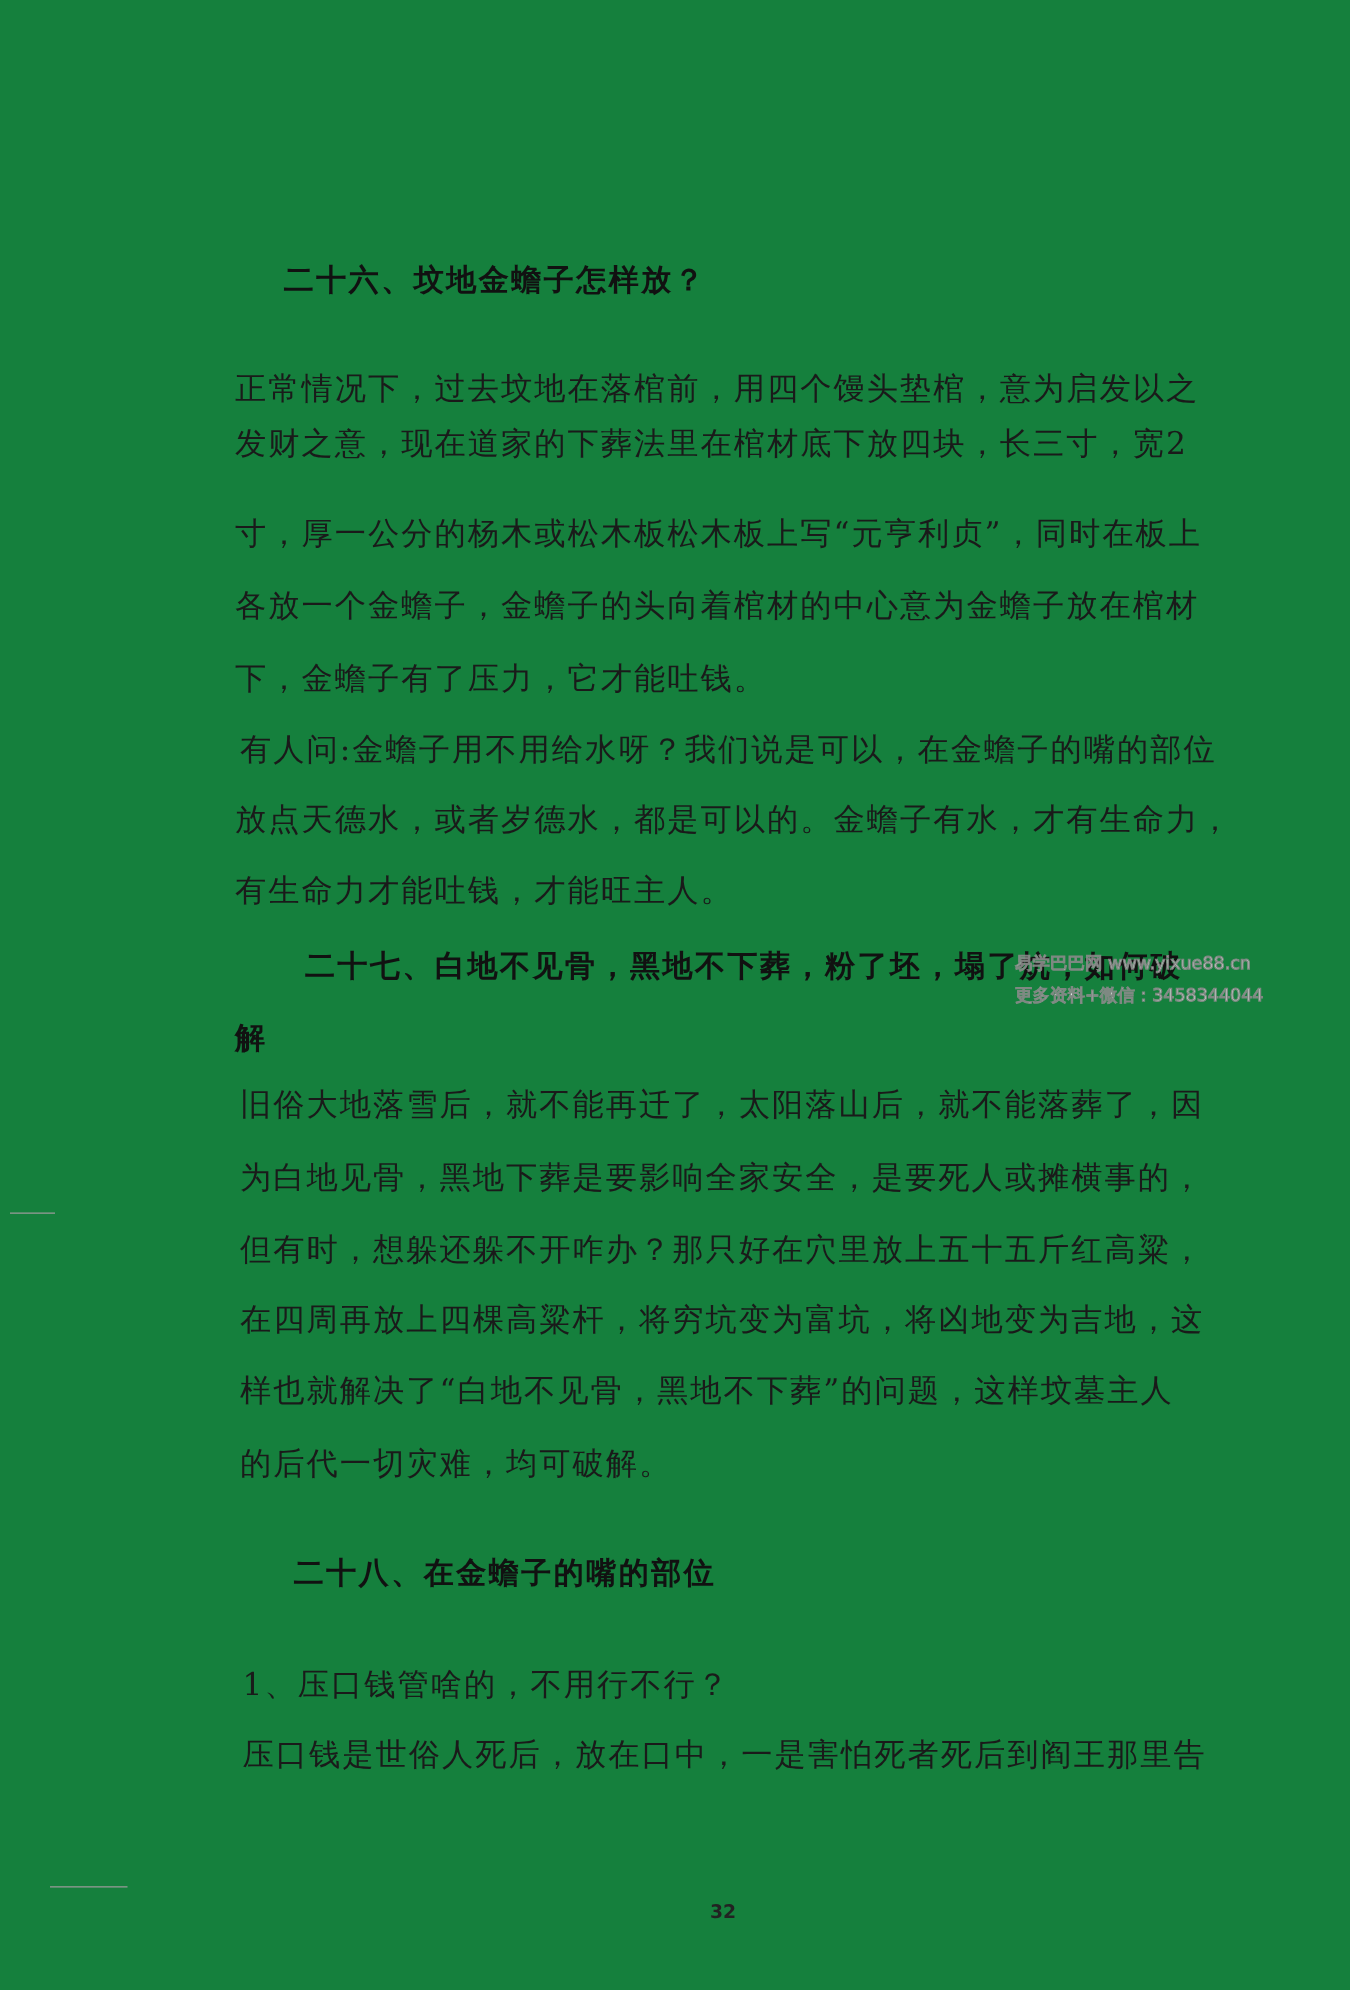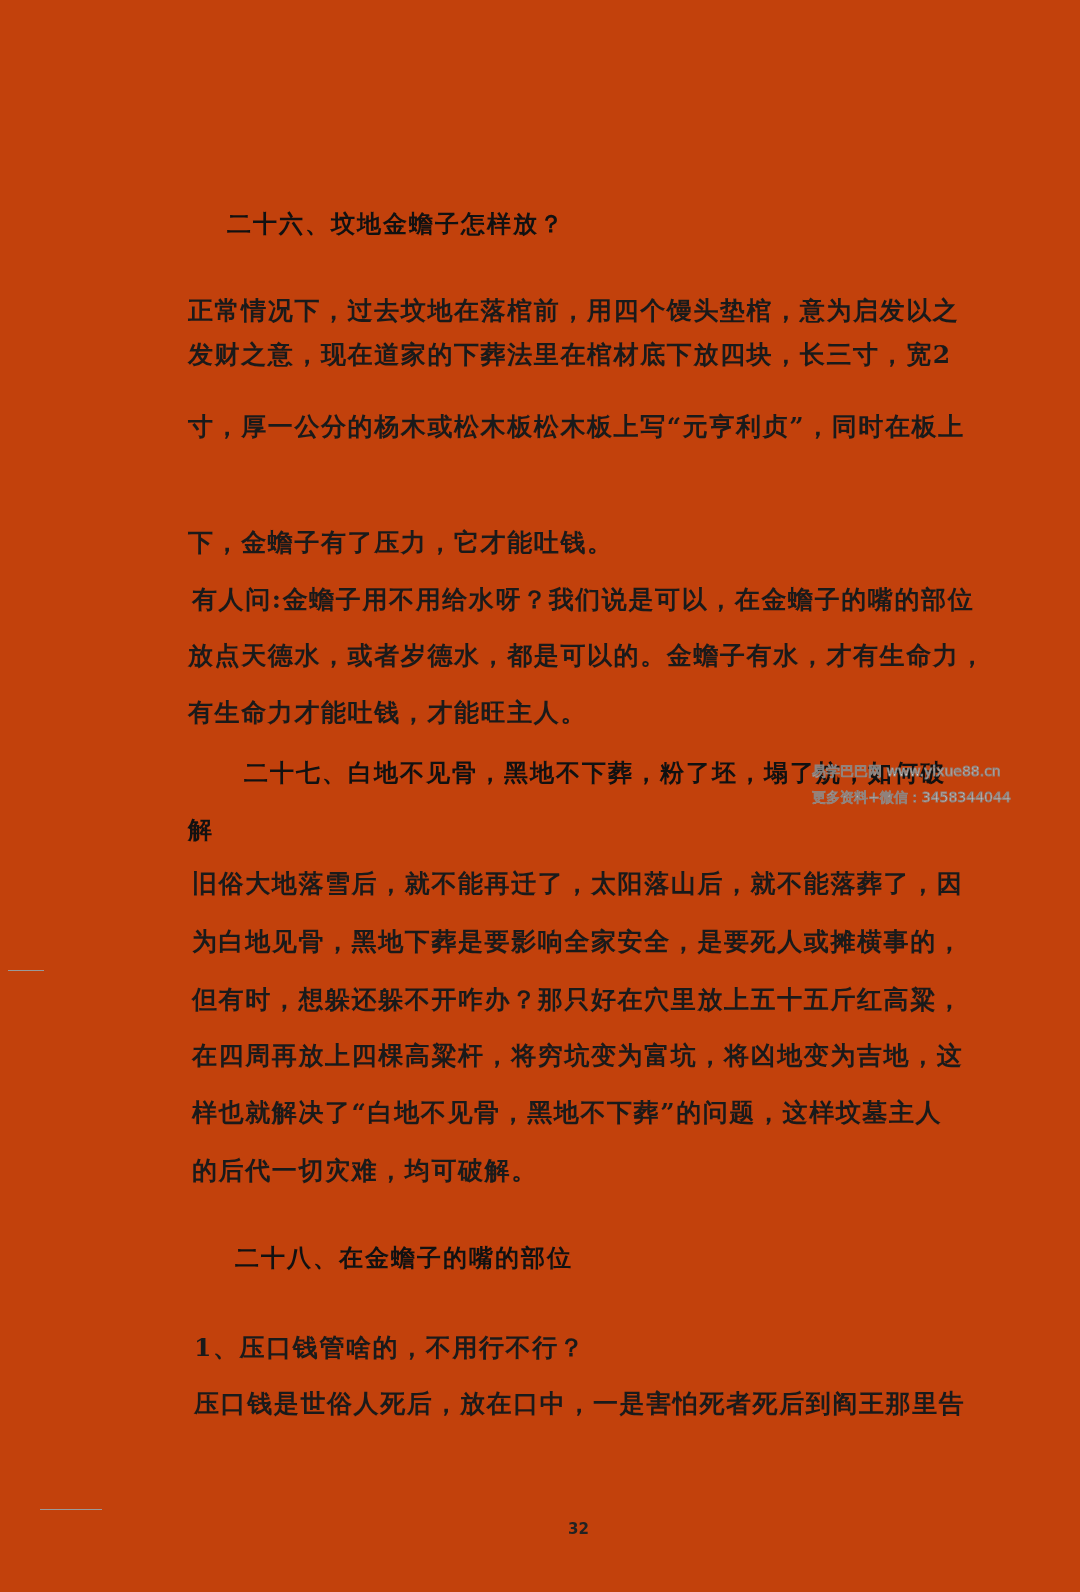--- a/index.html
+++ b/index.html
@@ -13,30 +13,29 @@
       position: relative;
       overflow: hidden;
       font-family: "DejaVu Serif", "Liberation Serif", serif;
       color: #141414;
     }
     .page {
       position: absolute;
       left: 0; top: 0;
       width: 1080px;
       height: 1592px;
-      background: #c2410c;
+      background: #15803d;
     }
     .line {
       position: absolute;
       white-space: nowrap;
       font-size: 25px;
       line-height: 32px;
       letter-spacing: 1.6px;
       color: #1a1a1a;
-      font-weight: bold;
     }
     .heading {
       position: absolute;
       white-space: nowrap;
       font-size: 24px;
       line-height: 32px;
       font-weight: bold;
       font-family: "DejaVu Sans", "Liberation Sans", sans-serif;
       letter-spacing: 2px;
       color: #111111;
@@ -68,20 +67,21 @@
 </head>
 <body>
 
 <div class="page">
 
   <div class="heading" style="left:227px; top:208px;">二十六、坟地金蟾子怎样放？</div>
 
   <div class="line" style="left:188px; top:295px;">正常情况下，过去坟地在落棺前，用四个馒头垫棺，意为启发以之</div>
   <div class="line" style="left:188px; top:339px;">发财之意，现在道家的下葬法里在棺材底下放四块，长三寸，宽2</div>
   <div class="line" style="left:188px; top:411px;">寸，厚一公分的杨木或松木板松木板上写“元亨利贞”，同时在板上</div>
+  <div class="line" style="left:188px; top:469px;">各放一个金蟾子，金蟾子的头向着棺材的中心意为金蟾子放在棺材</div>
   <div class="line" style="left:188px; top:527px;">下，金蟾子有了压力，它才能吐钱。</div>
   <div class="line" style="left:192px; top:584px;text-align:right;">有人问:金蟾子用不用给水呀？我们说是可以，在金蟾子的嘴的部位</div>
   <div class="line" style="left:188px; top:640px;">放点天德水，或者岁德水，都是可以的。金蟾子有水，才有生命力，</div>
   <div class="line" style="left:188px; top:697px;">有生命力才能吐钱，才能旺主人。</div>
 
   <div class="heading" style="left:244px; top:757px;">二十七、白地不见骨，黑地不下葬，粉了坯，塌了炕，如何破</div>
   <div class="heading" style="left:188px; top:814px;">解</div>
 
   <div class="watermark" style="left:812px; top:760px;">易学巴巴网 www.yixue88.cn</div>
   <div class="watermark" style="left:812px; top:786px;">更多资料+微信：3458344044</div>

